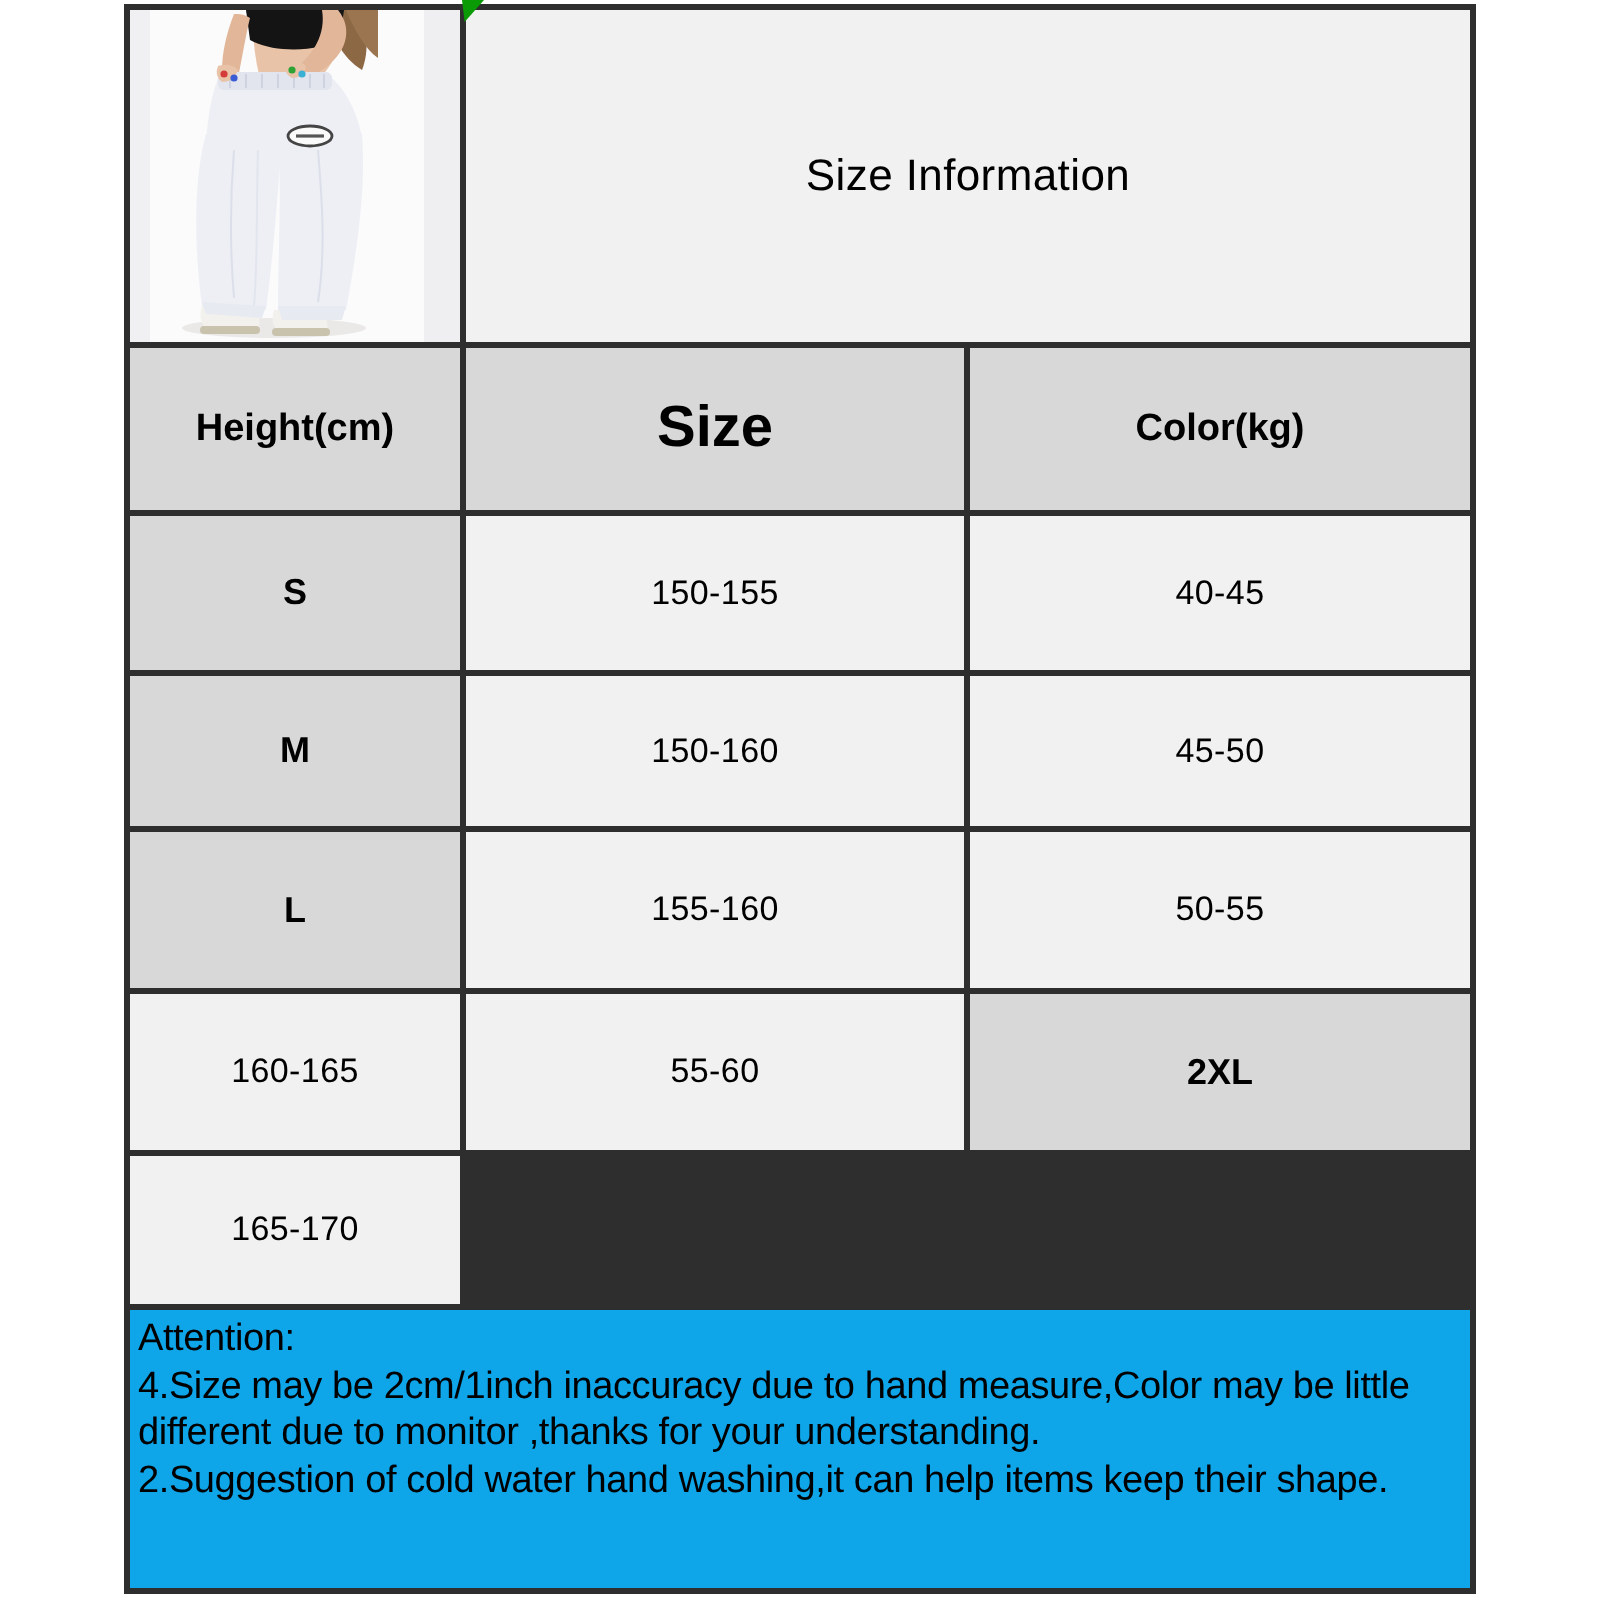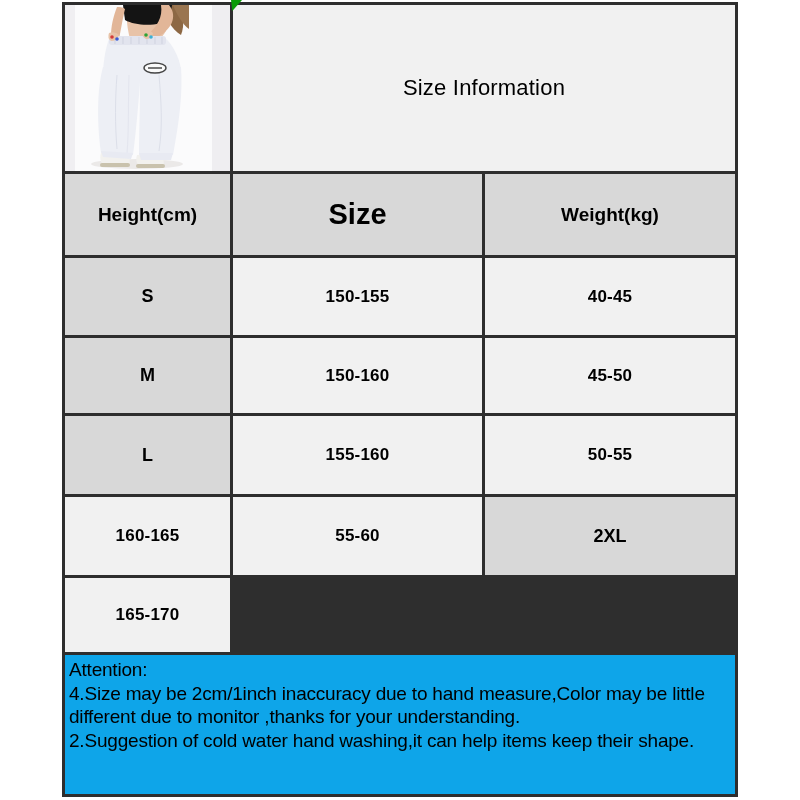--- a/index.html
+++ b/index.html
@@ -37,21 +37,21 @@
   .cell.white { background: #ffffff; }
   .title-cell {
     grid-column: 2 / 4;
     font-weight: normal;
     font-size: 22px;
     letter-spacing: 0.2px;
   }
   .col-header { font-weight: bold; font-size: 19px; }
   .size-header { font-weight: bold; font-size: 29px; }
   .size-label { font-weight: bold; font-size: 18px; }
-  .value { font-weight: bold; font-size: 17px; letter-spacing: 0.2px; }
+  .value { font-weight: normal; font-size: 17px; letter-spacing: 0.2px; }
   .photo-cell { position: relative; padding: 0; }
   .photo-cell svg { display: block; }
   .attention-box {
     box-sizing: border-box;
     width: 676px;
     height: 142px;
     border: 3px solid #2e2e2e;
     border-top: none;
     background: #0ea5e9;
     padding: 3px 4px;
@@ -110,21 +110,21 @@
         <path d="M72 150 C70 156 72 161 78 162 L98 162 C100 157 98 151 94 149 Z" fill="#f2f1ee"></path>
         <rect x="71" y="159" width="29" height="4" rx="2" fill="#c9c2ad"></rect>
         <path d="M36 146 L68 148 L66 154 L38 152 Z" fill="#e8eaf2"></path>
         <path d="M74 148 L108 148 L106 155 L76 155 Z" fill="#e8eaf2"></path>
       </svg>
     </div>
     <div class="cell title-cell">Size Information</div>
 
     <div class="cell shaded col-header">Height(cm)</div>
     <div class="cell shaded size-header">Size</div>
-    <div class="cell shaded col-header">Weight(kg)</div>
+    <div class="cell shaded col-header">Color(kg)</div>
 
     <div class="cell shaded size-label">S</div>
     <div class="cell value">150-155</div>
     <div class="cell value">40-45</div>
 
     <div class="cell shaded size-label">M</div>
     <div class="cell value">150-160</div>
     <div class="cell value">45-50</div>
 
     <div class="cell shaded size-label">L</div>

